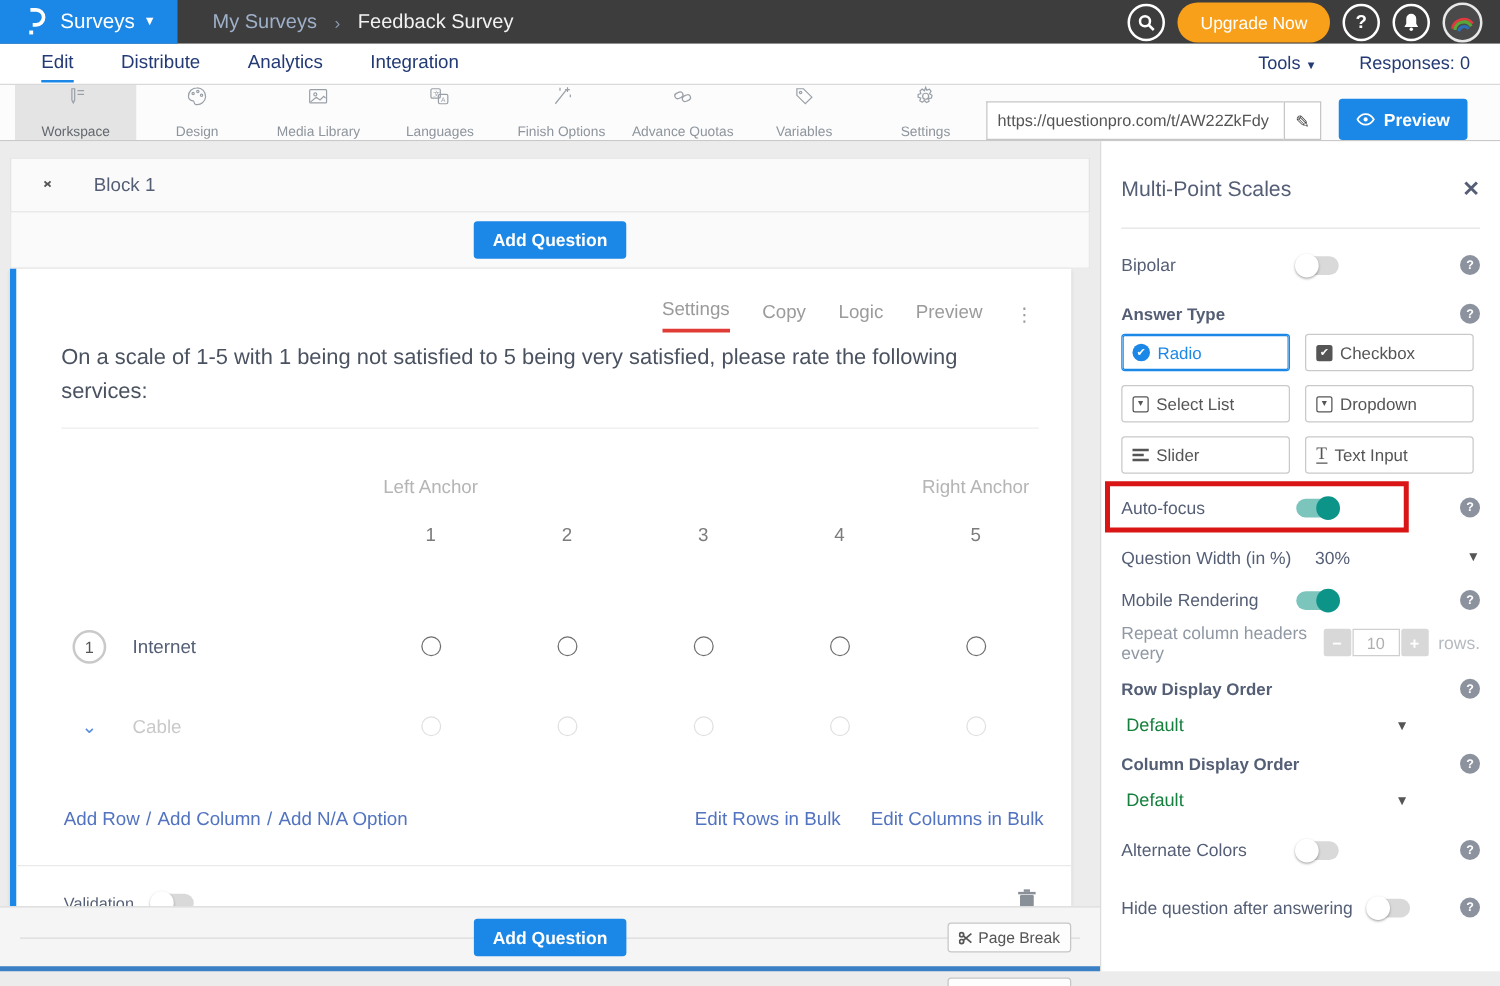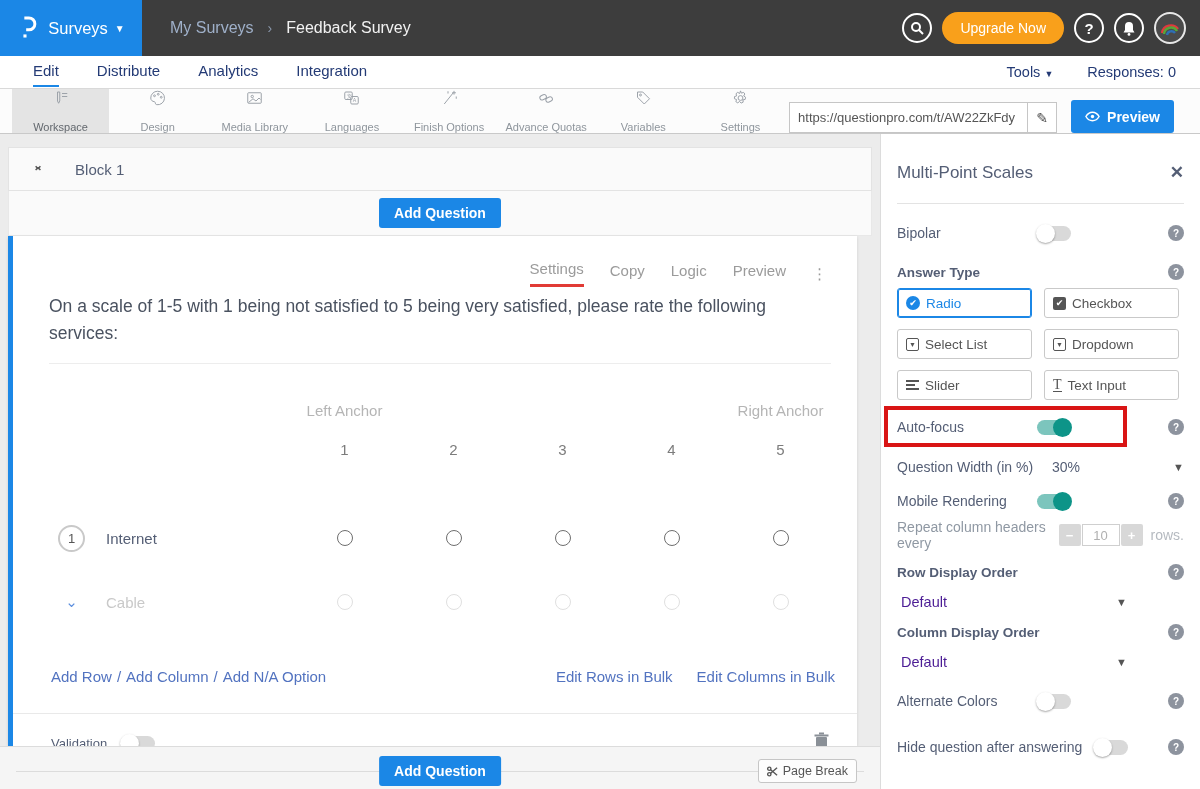--- a/index.html
+++ b/index.html
@@ -1,19 +1,19 @@
 <!DOCTYPE html>
 <html><head>
 <meta charset="utf-8">
 <style>
   * { margin:0; padding:0; box-sizing:border-box; }
   html,body { width:1200px; height:789px; font-family:"Liberation Sans", sans-serif; background:#ececec; overflow:hidden; }
 
   
-  .topbar { height:56px; background:#3d3d3d; display:flex; align-items:center; }
+  .topbar { height:35px; background:#3d3d3d; display:flex; align-items:center; }
   .logo-area { width:142px; height:100%; background:#1b87e6; display:flex; align-items:center; justify-content:center; gap:9px; cursor:pointer; }
   .logo-mark { width:22px; height:26px; }
   .logo-surveys { color:#fff; font-size:16.5px; }
   .logo-caret { color:#fff; font-size:10px; margin-left:-2px; }
   .breadcrumb { display:flex; align-items:center; gap:14px; margin-left:28px; font-size:16px; }
   .crumb-parent { color:#9fb0c9; cursor:pointer; }
   .crumb-sep { color:#8a97ab; font-size:14px; }
   .crumb-current { color:#f2f2f2; }
   .topbar-right { margin-left:auto; display:flex; align-items:center; gap:10px; padding-right:14px; }
   .circle-btn { width:30px; height:30px; border:2px solid #fff; border-radius:50%; display:flex; align-items:center; justify-content:center; color:#fff; font-weight:bold; font-size:15px; cursor:pointer; background:transparent; }
@@ -144,21 +144,21 @@
   .dd-caret { margin-left:auto; color:#555; font-size:11px; cursor:pointer; }
 
   .repeat-row .plabel { color:#8f98a3; min-width:0; margin-right:10px; }
   .stepper { display:flex; align-items:center; }
   .step-btn { width:22px; height:22px; background:#d8d8d8; border:none; color:#fff; font-weight:bold; font-size:13px; cursor:pointer; border-radius:2px; }
   .step-input { width:38px; height:22px; border:1px solid #cfcfcf; text-align:center; color:#b0b0b0; font-size:13px; margin:0 1px; font-family:"Liberation Sans",sans-serif; }
   .rows-suffix { color:#b5bac0; font-size:14px; margin-left:8px; }
 
   .order-label-row { margin-top:10px; height:20px; }
   .select-row { margin-top:12px; display:flex; align-items:center; width:230px; cursor:pointer; }
-  .select-value { font-size:14.5px; color:#4c1d95; padding-left:4px; }
+  .select-value { font-size:14.5px; color:#15803d; padding-left:4px; }
   .mt26 { margin-top:12px; }
   .alt-row { margin-top:14px; }
 </style>
 </head>
 <body>
 
 <div class="topbar">
   <div class="logo-area">
     <svg class="logo-mark" viewBox="0 0 24 28">
       <path d="M8 3 H13 A6.5 6.5 0 1 1 13 16 H10" stroke="#fff" stroke-width="3.2" fill="none"></path>

